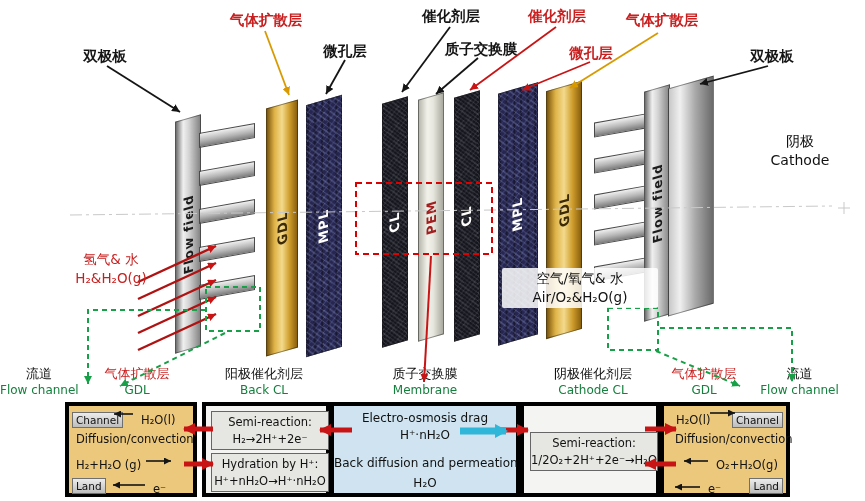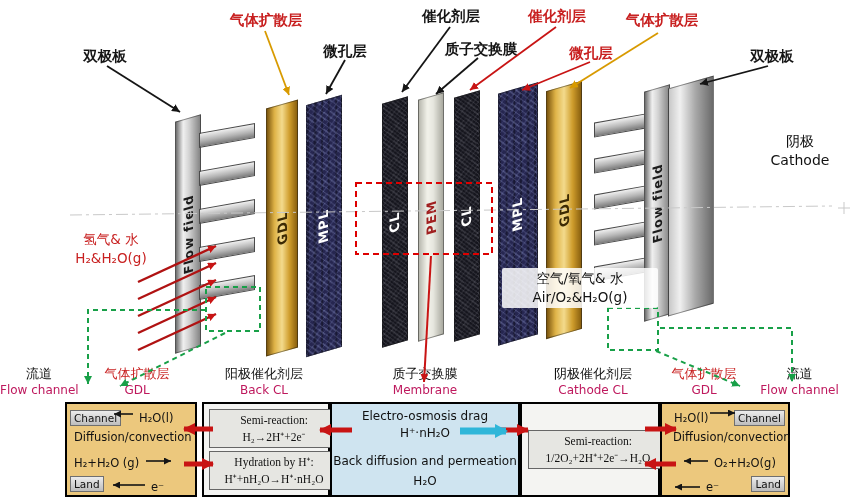--- a/index.html
+++ b/index.html
@@ -30,30 +30,30 @@
      repeating-linear-gradient(45deg,rgba(170,170,180,.22) 0 1px,transparent 1px 3px),
      repeating-linear-gradient(-45deg,rgba(120,120,130,.18) 0 1px,transparent 1px 4px);}
   .l-cl .vlabel{color:#fff;}
   .l-pem{background:linear-gradient(90deg,#b8b8ae,#f2f2ea 35%,#e6e6de 60%,#aaaaa0);}
   .l-pem .vlabel{color:#a02020;}
   .l-body{background:linear-gradient(90deg,#c8c8c8,#f0f0f0 25%,#a8a8a8 60%,#6a6a6a);}
   .rib{position:absolute;transform:skewY(-10deg);background:linear-gradient(180deg,#f0f0f0,#b5b5b5 55%,#7a7a7a);
        border:1px solid #4a4a4a;box-sizing:border-box;z-index:1;}
   
   .bheader{position:absolute;font-size:13px;text-align:center;line-height:1.3;z-index:4;white-space:nowrap;}
-  .bheader .en{display:block;font-size:12px;color:#be185d;}
-  .bbox{position:absolute;box-sizing:border-box;border:2px solid #000000;z-index:2;}
+  .bheader .en{display:block;font-size:12px;color:#15803d;}
+  .bbox{position:absolute;box-sizing:border-box;border:4px solid #000000;z-index:2;}
   .tan{background:#ecc87d;}
   .graybox{background:#f4f4f2;}
   .bluebox{background:#cfe4f0;}
   .chip{position:absolute;background:linear-gradient(180deg,#ececec,#bdbdbd);border:1px solid #6f6f6f;
         font-size:10.5px;padding:0 3px;line-height:14px;white-space:nowrap;}
   .btext{position:absolute;font-size:11.5px;white-space:nowrap;}
   .subbox{position:absolute;border:1px solid #666;background:#e6e6e2;text-align:center;
-          font-size:11.5px;line-height:1.45;padding:2px 6px;font-family:Liberation Serif, serif;}
+          font-size:11.5px;line-height:1.45;padding:2px 0;}
   .mrow{position:absolute;width:100%;text-align:center;font-size:12px;white-space:nowrap;}
   .overlay{position:absolute;left:0;top:0;z-index:5;pointer-events:none;}
 </style>
 </head>
 <body>
 
 <div class="stage">
 
   <div class="toplabel c-red" style="left:222px;top:11px;width:88px;">气体扩散层</div>
   <div class="toplabel c-black" style="left:414px;top:7px;width:74px;">催化剂层</div>
@@ -63,21 +63,21 @@
   <div class="toplabel c-black" style="left:312px;top:42px;width:66px;">微孔层</div>
   <div class="toplabel c-black" style="left:437px;top:40px;width:88px;">质子交换膜</div>
   <div class="toplabel c-red" style="left:558px;top:44px;width:66px;">微孔层</div>
   <div class="toplabel c-black" style="left:737px;top:47px;width:70px;">双极板</div>
 
   <div class="sidelabel" style="left:758px;top:132px;width:84px;">
     <span>阴极</span><br>
     <span>Cathode</span>
   </div>
 
-  <div class="gaslabel c-red" style="left:52px;top:230px;width:118px;text-align:center;">
+  <div class="gaslabel c-red" style="left:52px;top:250px;width:118px;text-align:center;">
     <span>氢气&amp; 水</span><br>
     <span>H₂&amp;H₂O(g)</span>
   </div>
   <div class="gaslabel halo" style="left:502px;top:236px;width:150px;">
     <span>空气/氧气&amp; 水</span><br>
     <span>Air/O₂&amp;H₂O(g)</span>
   </div>
 
   <div class="layer l-slab" style="left:175px;top:118px;width:26px;height:232px;">
     <span class="vlabel">Flow field</span>

